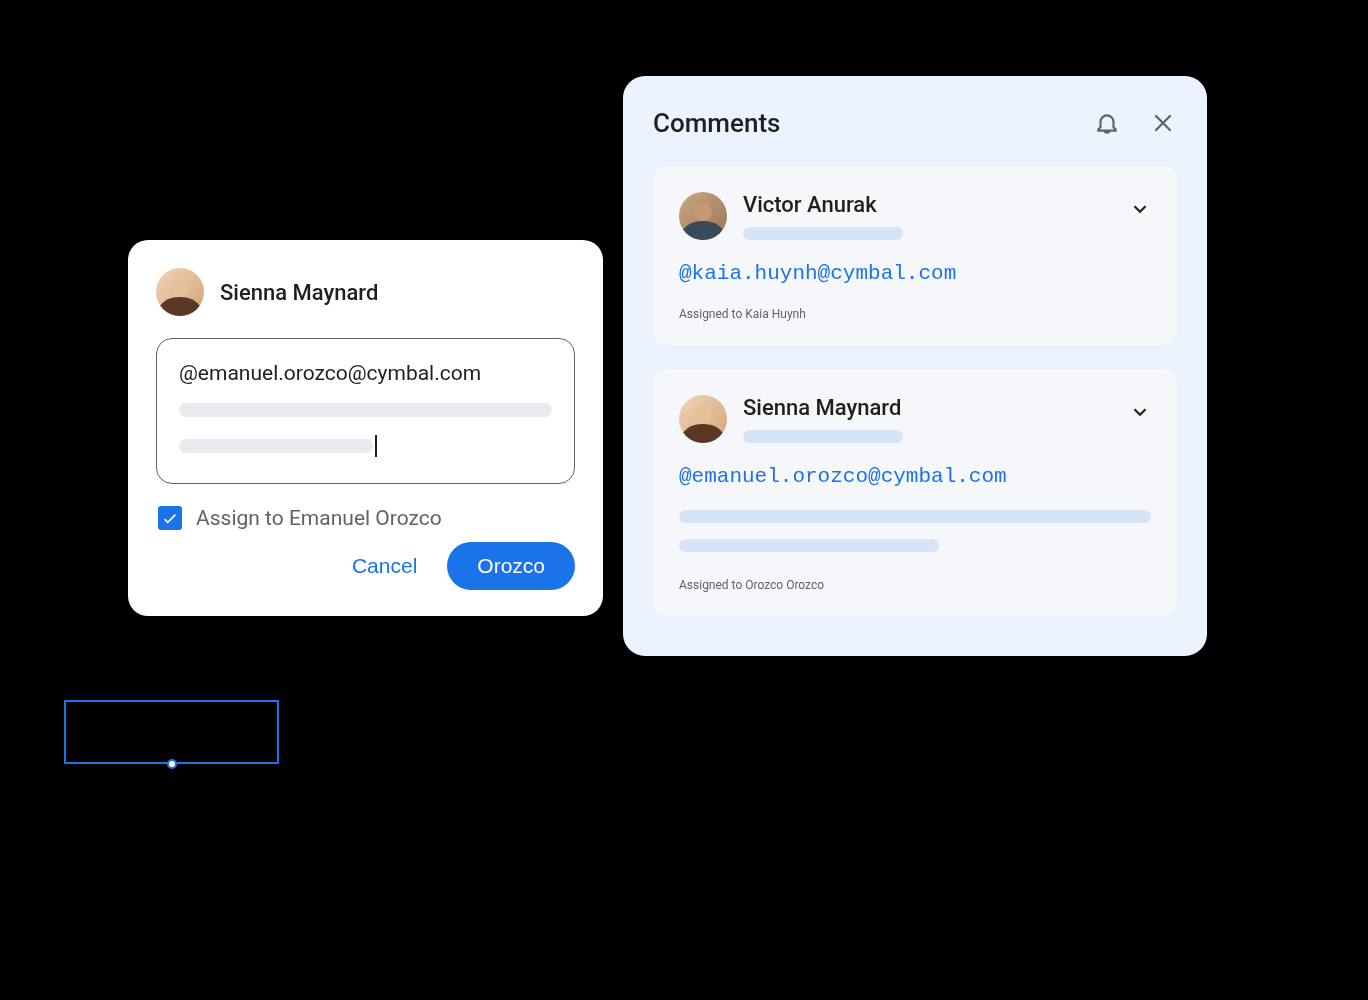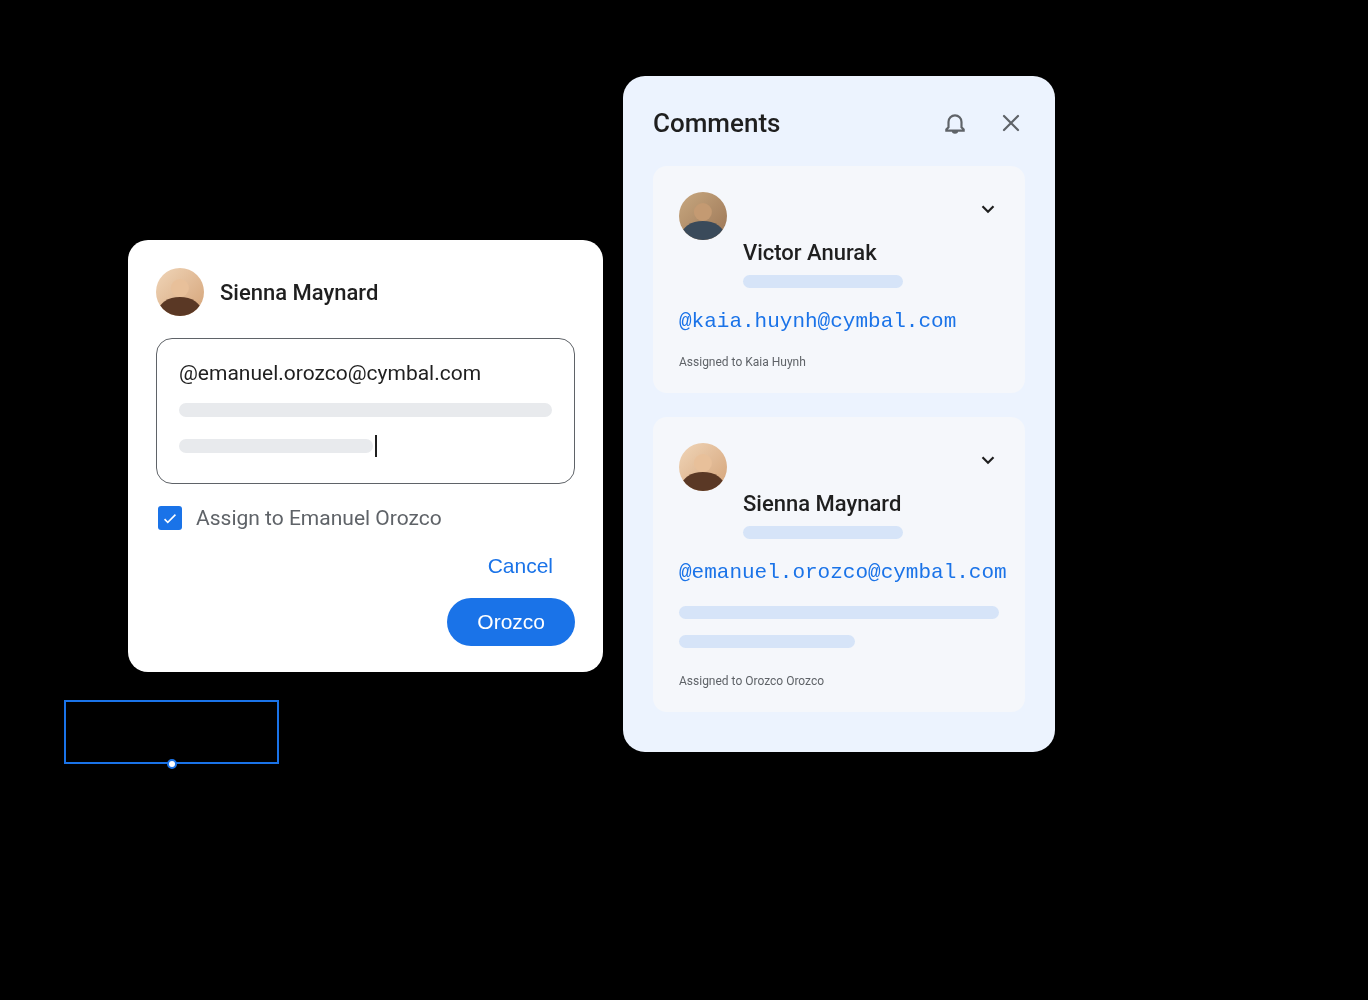--- a/index.html
+++ b/index.html
@@ -148,21 +148,20 @@
     .assign-label {
       font-size: 21px;
       color: #5f6368;
     }
 
     .compose-actions {
       display: flex;
       justify-content: flex-end;
       align-items: flex-end;
       gap: 8px;
-      flex-direction: column;
     }
     .btn-cancel {
       font-size: 21px;
       font-weight: 500;
       color: #1a73e8;
       background: none;
       border: none;
       padding: 12px 22px;
       border-radius: 24px;
       cursor: pointer;
@@ -176,21 +175,21 @@
       padding: 12px 30px;
       border-radius: 26px;
       cursor: pointer;
     }
 
     
     .comments-panel {
       position: absolute;
       left: 623px;
       top: 76px;
-      width: 432px;
+      width: 584px;
       background: #ecf3fe;
       border-radius: 22px;
       padding: 32px 30px 40px 30px;
     }
     .comments-header {
       display: flex;
       align-items: center;
       justify-content: space-between;
       margin-bottom: 28px;
     }
@@ -226,21 +225,20 @@
       align-items: flex-start;
       gap: 16px;
       margin-bottom: 22px;
     }
     .comment-head-text { flex: 1; }
     .comment-author {
       font-size: 22px;
       font-weight: 500;
       color: #1f1f1f;
       margin-bottom: 10px;
-      margin-top: 48px;
     }
     .comment-sub-placeholder {
       height: 13px;
       width: 160px;
       background: #d6e4f8;
       border-radius: 7px;
     }
     .chevron {
       color: #1f1f1f;
       margin-top: 6px;

